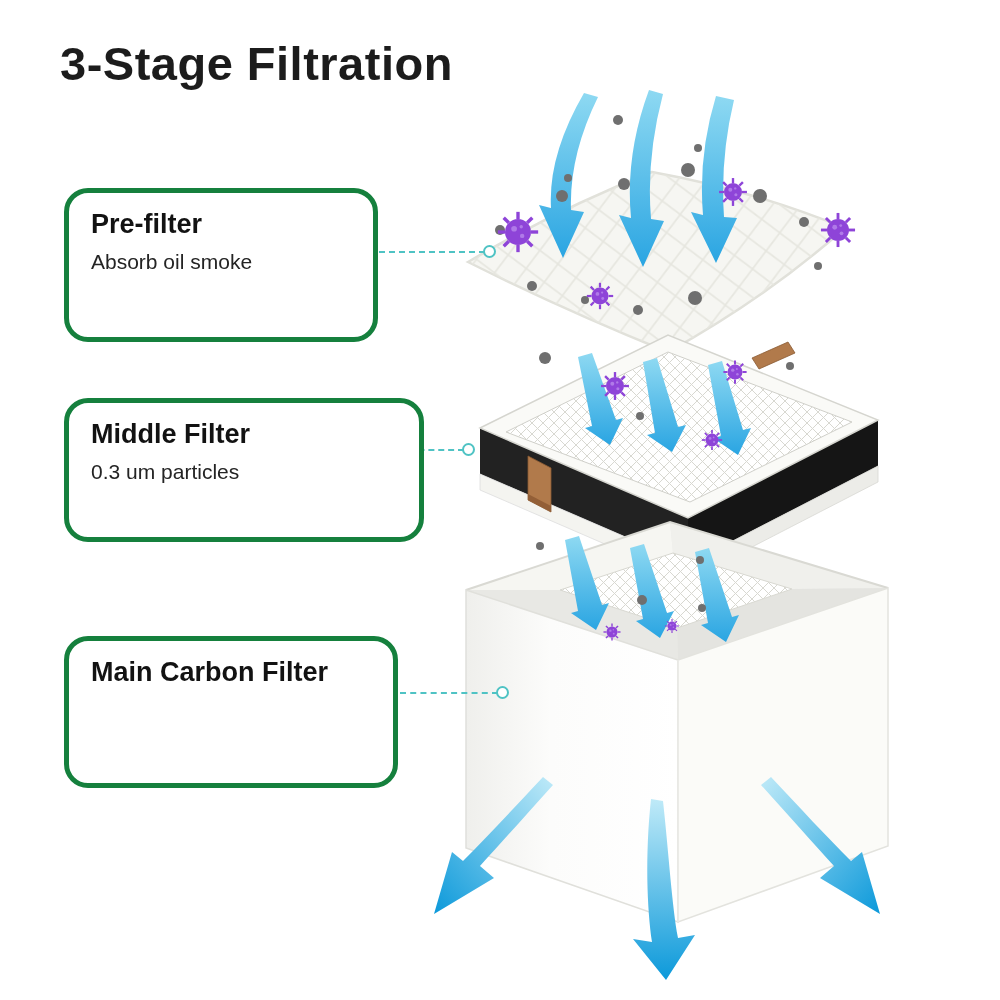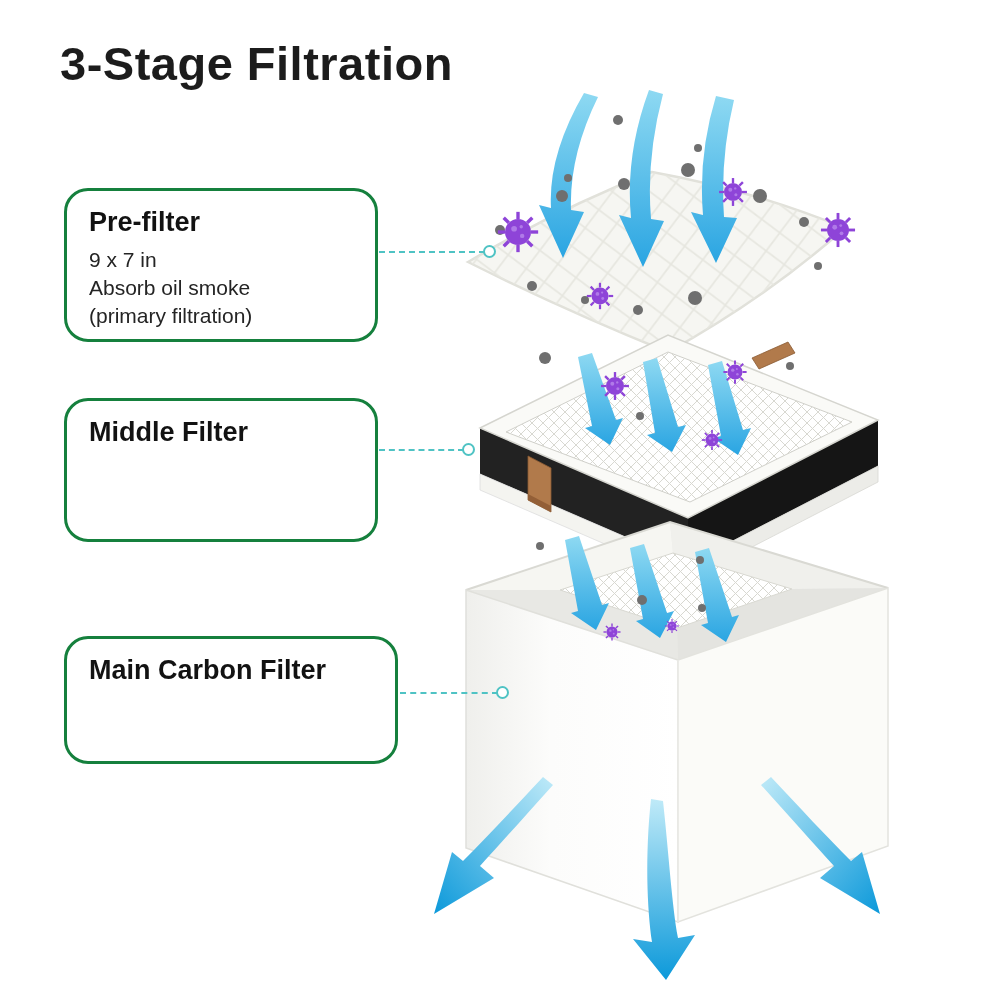--- a/index.html
+++ b/index.html
@@ -3,27 +3,27 @@
 <meta charset="utf-8">
 <style>
   html,body{margin:0;padding:0;width:1000px;height:1000px;background:#ffffff;
     font-family:"Liberation Sans", sans-serif;}
   .canvas{position:relative;width:1000px;height:1000px;overflow:hidden;background:#fff;}
 
   .title{position:absolute;left:60px;top:36px;margin:0;font-size:47px;font-weight:bold;
     color:#1c1c1c;letter-spacing:.5px;}
 
   .callout{position:absolute;box-sizing:border-box;background:#fff;
-    border:3px solid #15803d;border-radius:24px;padding:16px 22px;}
+    border:5px solid #15803d;border-radius:24px;padding:16px 22px;}
   .callout h2{margin:0 0 8px 0;font-size:27px;font-weight:bold;color:#121212;}
   .callout p{margin:0;font-size:21px;line-height:1.33;color:#242424;}
 
   #callout-prefilter{left:64px;top:188px;width:314px;height:154px;}
-  #callout-middle{left:64px;top:398px;width:314px;height:144px;}
-  #callout-main{left:64px;top:636px;width:334px;height:128px;}
+  #callout-middle{left:64px;top:398px;width:360px;height:144px;}
+  #callout-main{left:64px;top:636px;width:334px;height:152px;}
 
   .connector{position:absolute;height:0;border-top:2px dashed #4fc3c4;}
   #conn-1{left:379px;top:251px;width:106px;}
   #conn-2{left:379px;top:449px;width:85px;}
   #conn-3{left:400px;top:692px;width:98px;}
   .conn-dot{position:absolute;width:9px;height:9px;border:2px solid #4fc3c4;
     border-radius:50%;background:#fff;}
   #dot-1{left:483px;top:245px;}
   #dot-2{left:462px;top:443px;}
   #dot-3{left:496px;top:686px;}
@@ -182,26 +182,25 @@
 
   <div class="connector" id="conn-1"></div>
   <div class="conn-dot" id="dot-1"></div>
   <div class="connector" id="conn-2"></div>
   <div class="conn-dot" id="dot-2"></div>
   <div class="connector" id="conn-3"></div>
   <div class="conn-dot" id="dot-3"></div>
 
   <section class="callout" id="callout-prefilter">
     <h2>Pre-filter</h2>
-    <p>9 x 7 in</p>
     <p>Absorb oil smoke</p>
-    <p>(primary filtration)</p>
   </section>
 
   <section class="callout" id="callout-middle">
     <h2>Middle Filter</h2>
+    <p>0.3 um particles</p>
   </section>
 
   <section class="callout" id="callout-main">
     <h2>Main Carbon Filter</h2>
   </section>
 
 </div>
 
 </body></html>

